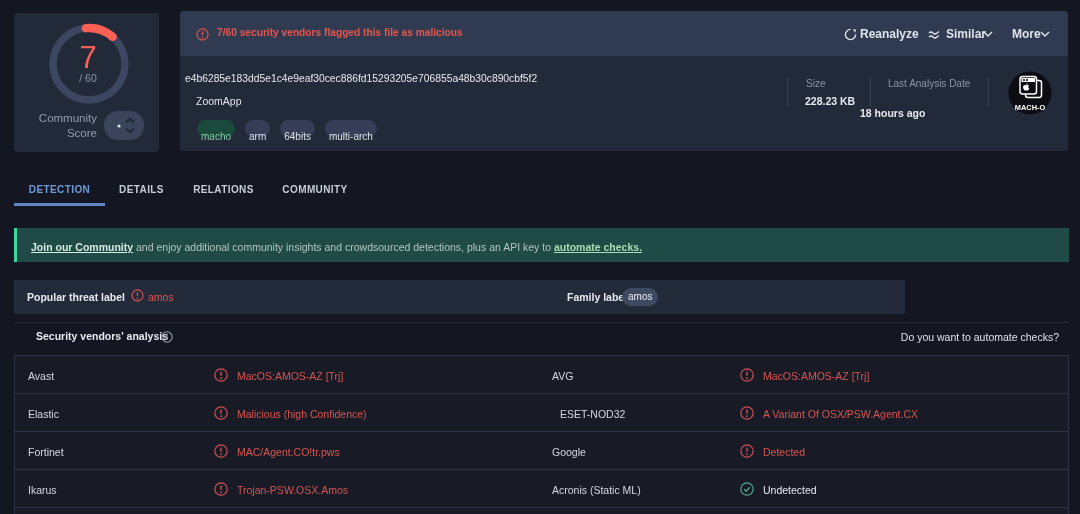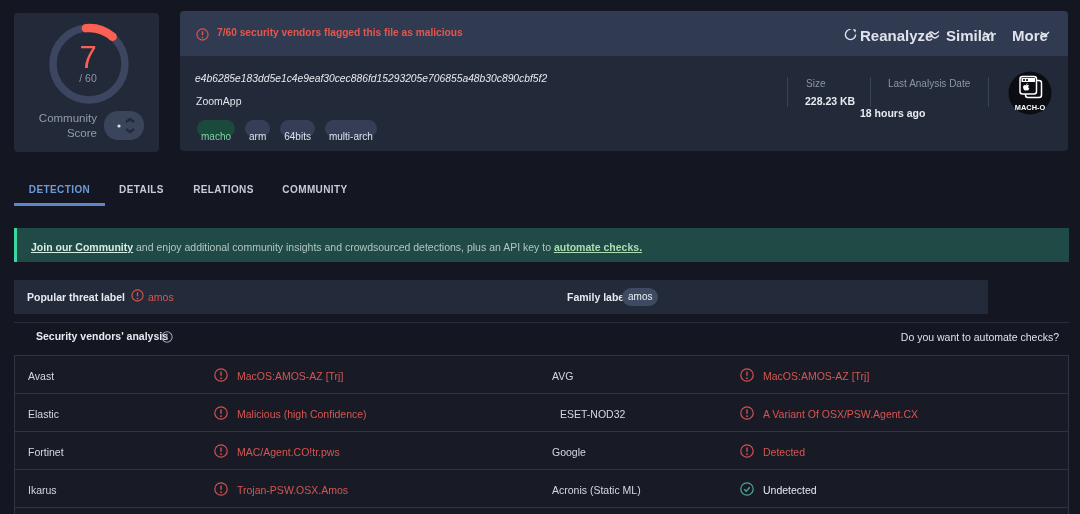--- a/index.html
+++ b/index.html
@@ -11,22 +11,22 @@
 #scorecard { left:14px; top:13px; width:145px; height:139px; background:#222938; border-radius:4px; }
 #score7 { left:43px; top:27px; width:62px; text-align:center; font-size:31px; color:#fb6054; }
 #score60 { left:43px; top:59px; width:62px; text-align:center; font-size:10.5px; color:#8d96a8; }
 #commlabel { left:0px; top:98px; width:83px; text-align:right; font-size:11.5px; line-height:15px; color:#939cae; }
 #votepill { left:90px; top:98px; width:40px; height:29px; background:#3a455b; border-radius:14px; }
 
 
 #filecard { left:180px; top:11px; width:888px; height:140px; background:#222938; border-radius:4px; }
 #filestrip { left:0; top:0; width:888px; height:45px; background:#303a50; border-radius:4px 4px 0 0; }
 #warntext { left:37px; top:16px; font-size:10.2px; font-weight:bold; color:#e4574f; }
-.stripbtn { top:16px; font-size:15px; font-weight:bold; color:#dfe4ec; }
-#hash { left:15px; top:62px; font-size:10.3px; color:#e7eaef;font-style:italic; }
+.stripbtn { top:16px; font-size:12px; font-weight:bold; color:#dfe4ec; }
+#hash { left:5px; top:62px; font-size:10.3px; color:#e7eaef; }
 #fname { left:16px; top:84px; font-size:10.5px; color:#e0e4ea; }
 #pills { left:17px; top:109px; height:17px; }
 .pill { display:inline-block; height:17px; line-height:17px; padding:8px 4px; border-radius:9px;
   background:#353e56; color:#dde2ea; font-size:10px; margin-right:10px; }
 .pill.green { background:#1a4a3c; color:#83cfa8; }
 .vsep { width:1px; background:#3a4356; top:66px; height:30px; }
 .infolabel { top:67px; font-size:10px; color:#8d96a8; }
 .infoval { top:84px; font-size:10.5px; font-weight:bold; color:#e7eaef; }
 
 
@@ -35,21 +35,21 @@
   font-size:10px; font-weight:bold; letter-spacing:0.4px; color:#c6ccd8; }
 .tab.active { color:#6f9ad8; border-bottom:3px solid #5f87c6; }
 
 
 #banner { left:14px; top:228px; width:1055px; height:34px; background:#1f4a45; border-left:3px solid #3dd69e; }
 #bannertext { left:14px; top:13px; font-size:10.5px; color:#b3c6c1; }
 #bannertext b { color:#d7ece2; text-decoration:underline; }
 #bannertext b.gr { color:#a9ddb4; }
 
 
-#band { left:14px; top:280px; width:974px; height:34px; background:#232a3a; }
+#band { left:14px; top:280px; width:891px; height:34px; background:#232a3a; }
 .bandlabel { top:11px; font-size:10.5px; font-weight:bold; color:#e7eaef; }
 #amospill { left:608px; top:8px; height:18px; line-height:18px; padding:0 6px; border-radius:9px;
   background:#3e4a61; color:#e9edf3; font-size:10px; }
 
 
 #svline { left:14px; top:322px; width:1055px; height:1px; background:#272d3b; }
 #svheader { left:24px; top:330px; font-size:10.5px; font-weight:bold; color:#e7eaef;padding-left:12px; }
 #autoq { left:769px; top:331px; width:290px; text-align:right; font-size:10.5px; color:#dde1e9; }
 
 

